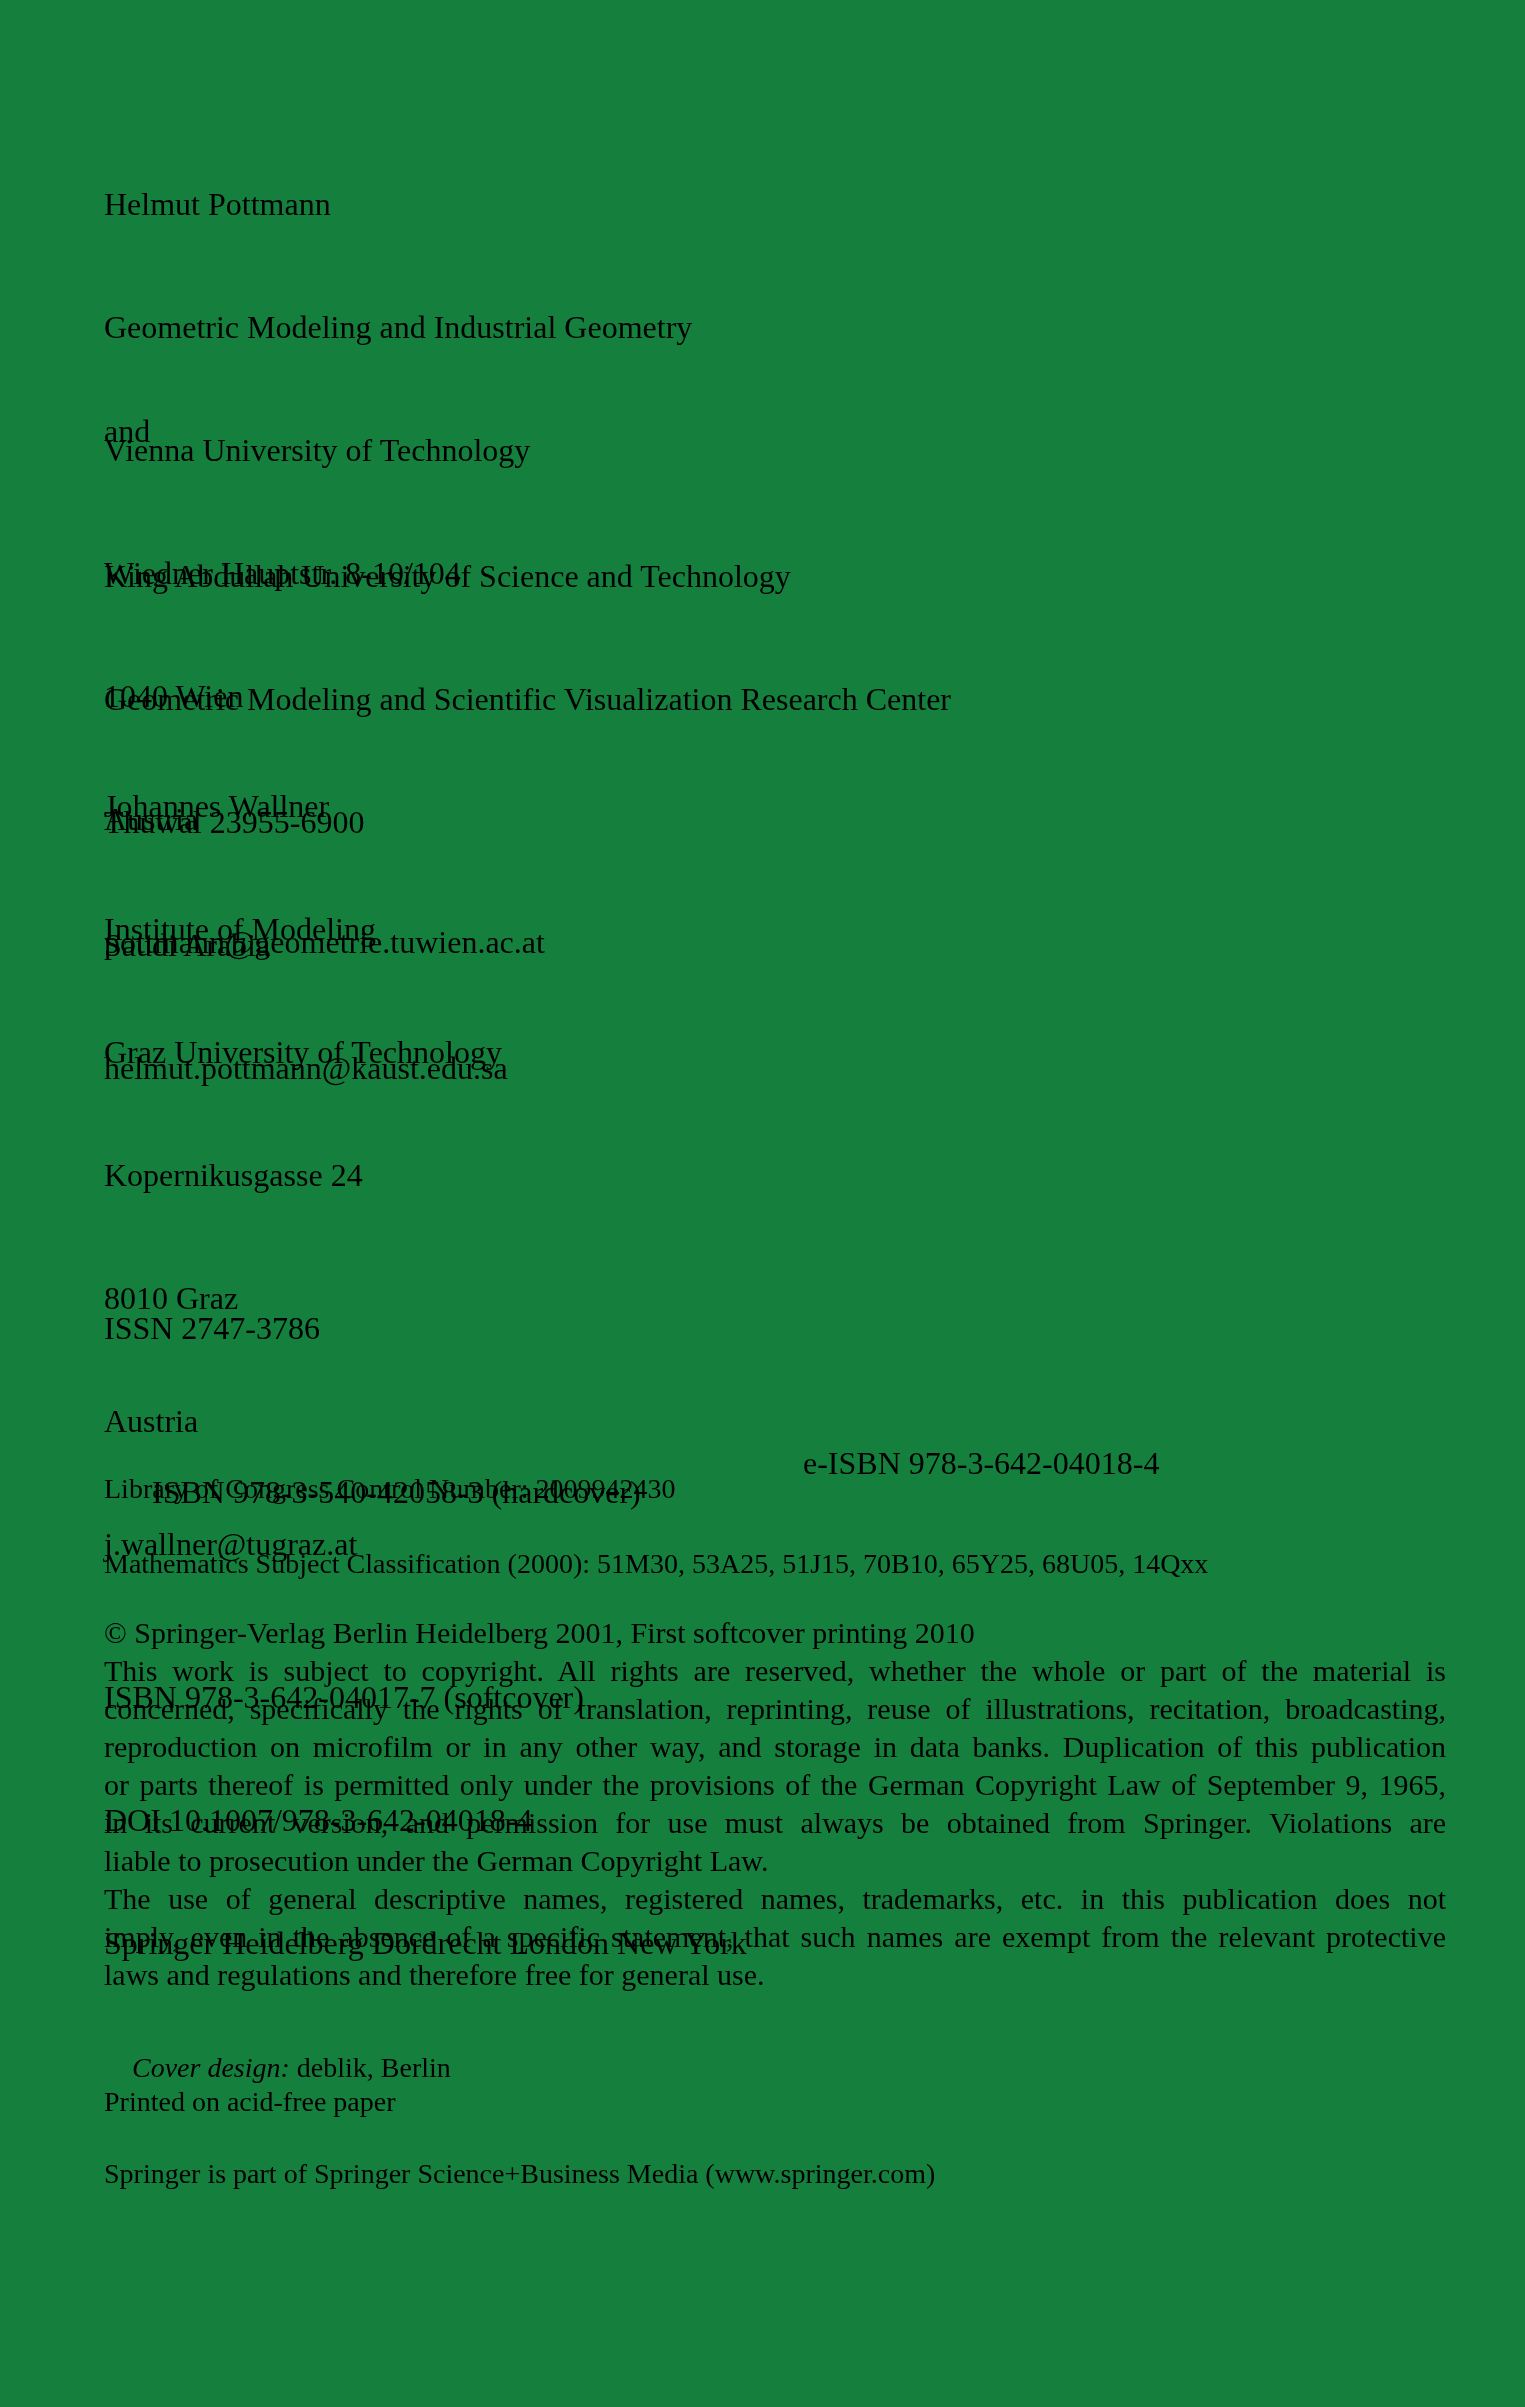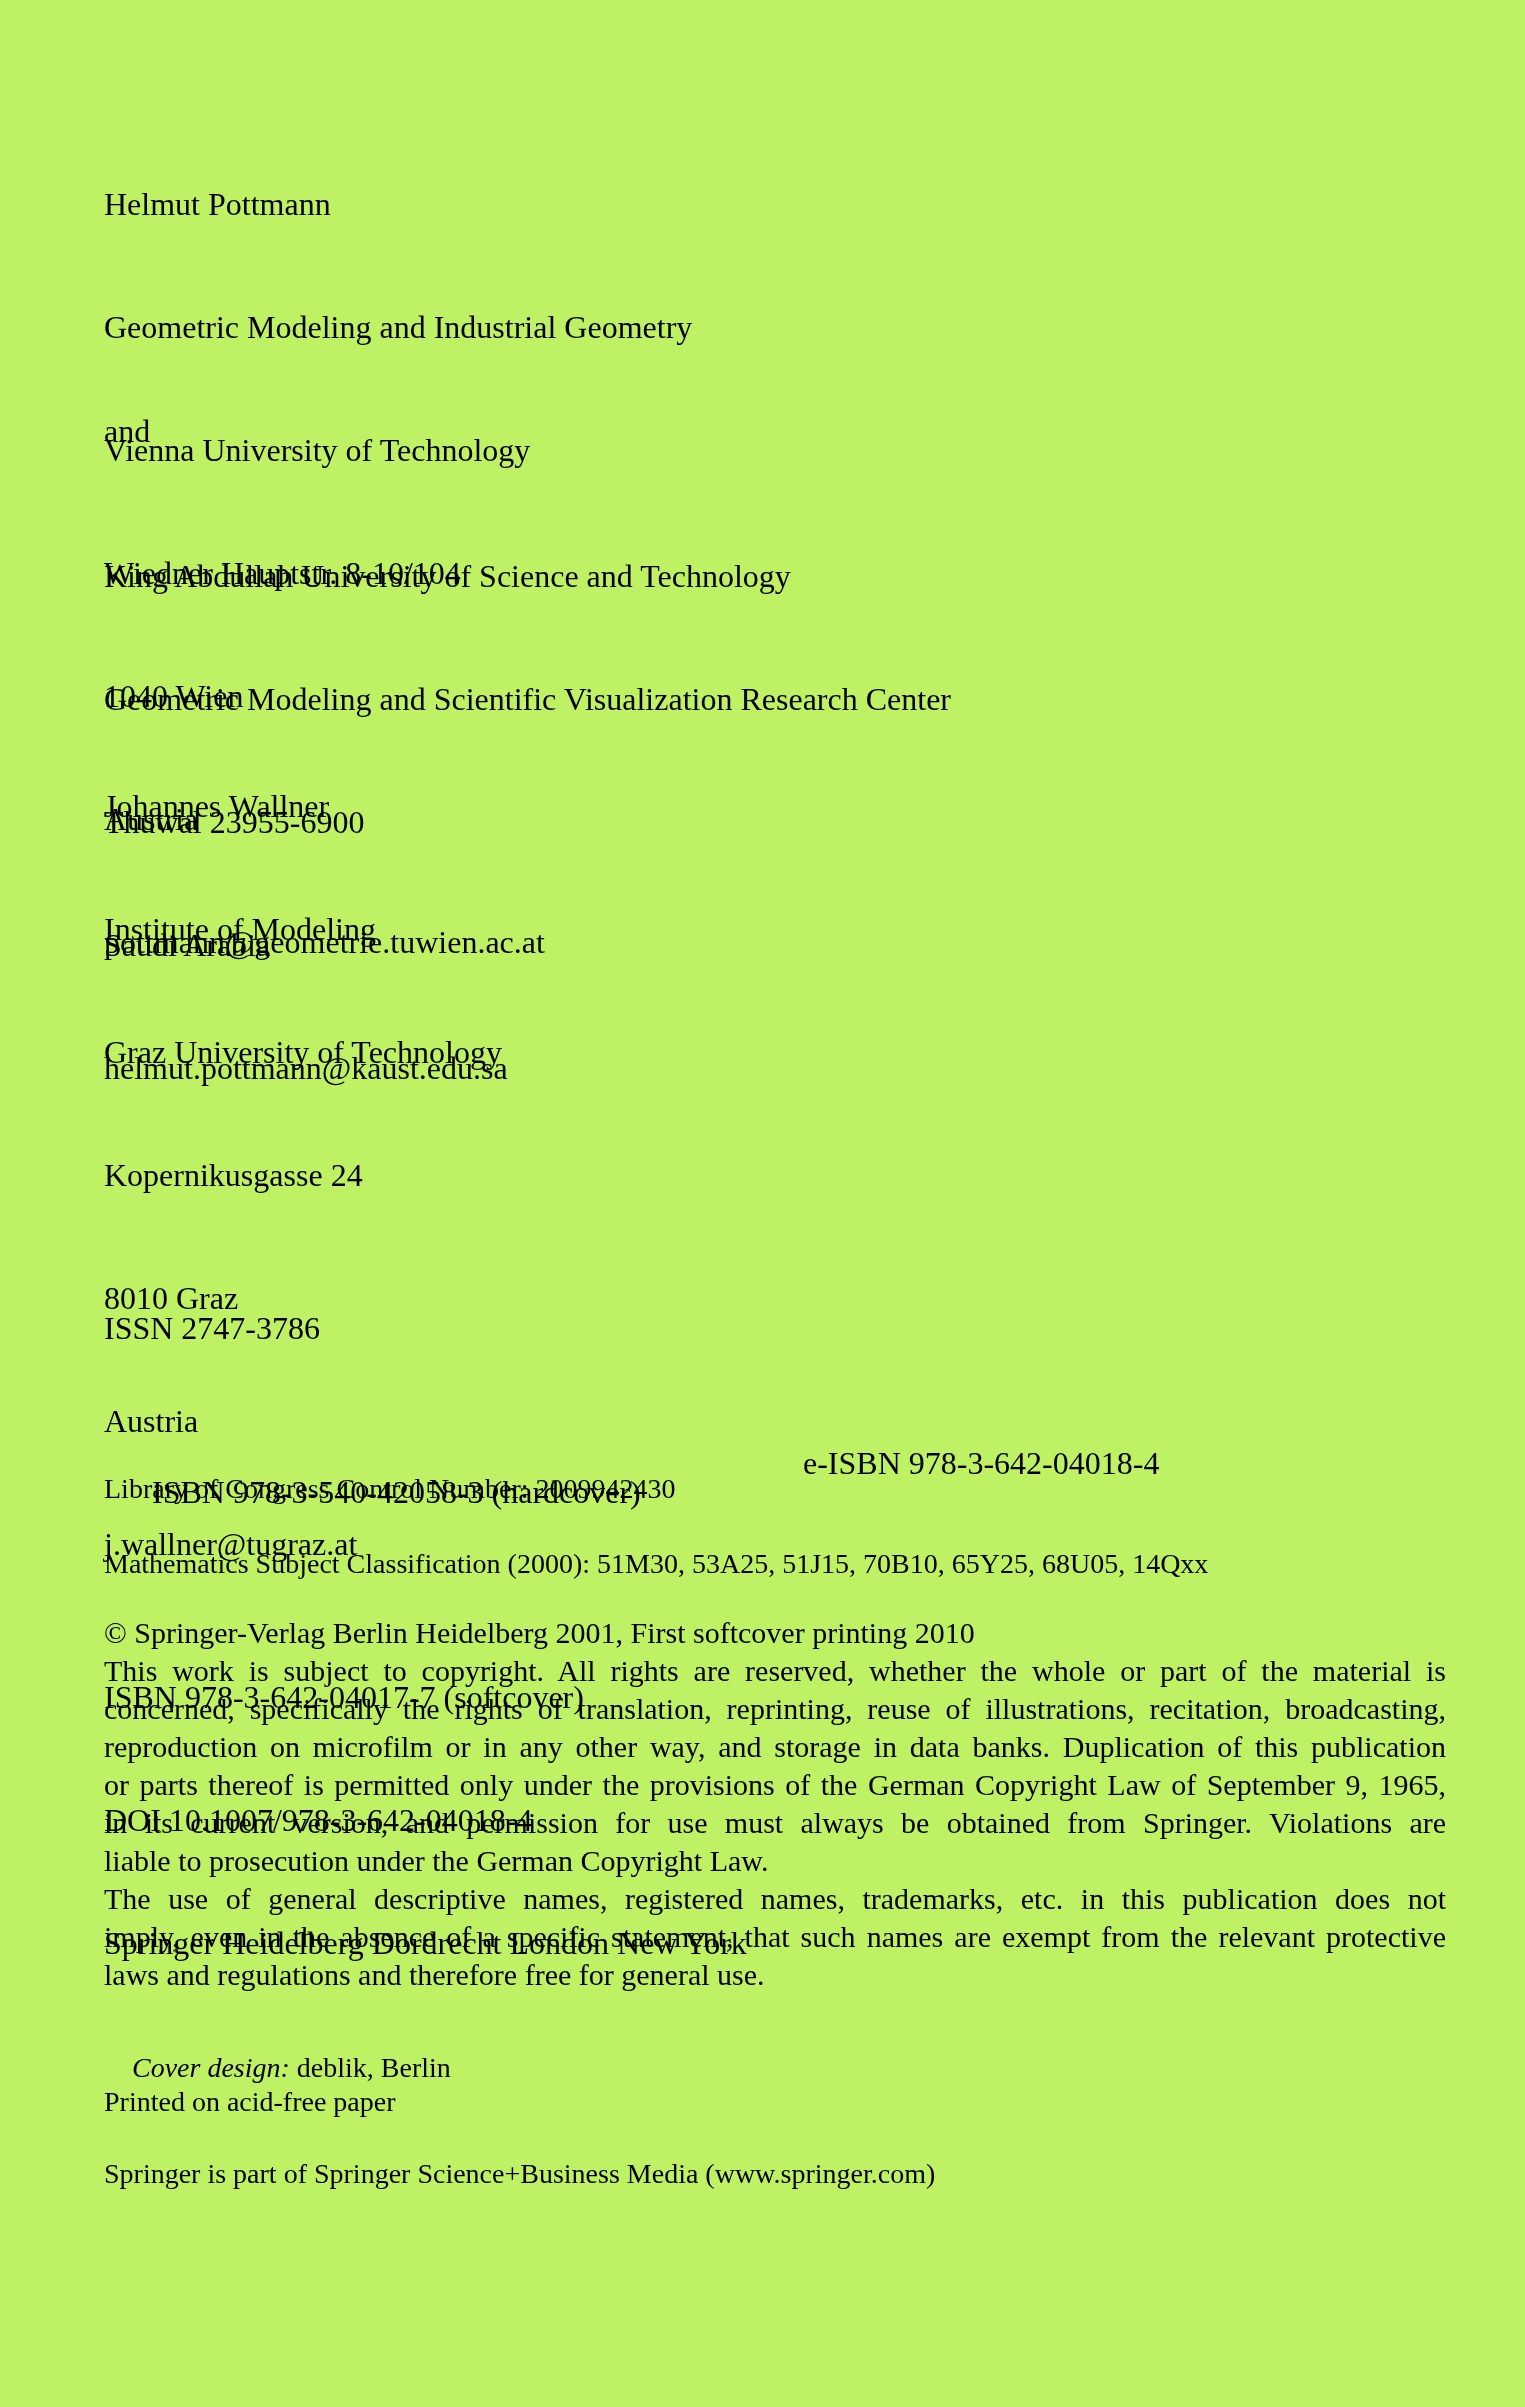--- a/index.html
+++ b/index.html
@@ -4,21 +4,21 @@
 <style>
   html, body {
     margin: 0;
     padding: 0;
     background: #ffffff;
   }
   .page {
     position: relative;
     width: 1526px;
     height: 2407px;
-    background: #bef264;
+    background: #15803d;
     color: #000000;
     font-family: "Liberation Serif", "DejaVu Serif", serif;
     overflow: hidden;
   }
   .abs { position: absolute; left: 104px; }
   .addr {
     font-size: 32px;
     line-height: 41px;
     white-space: pre;
   }

